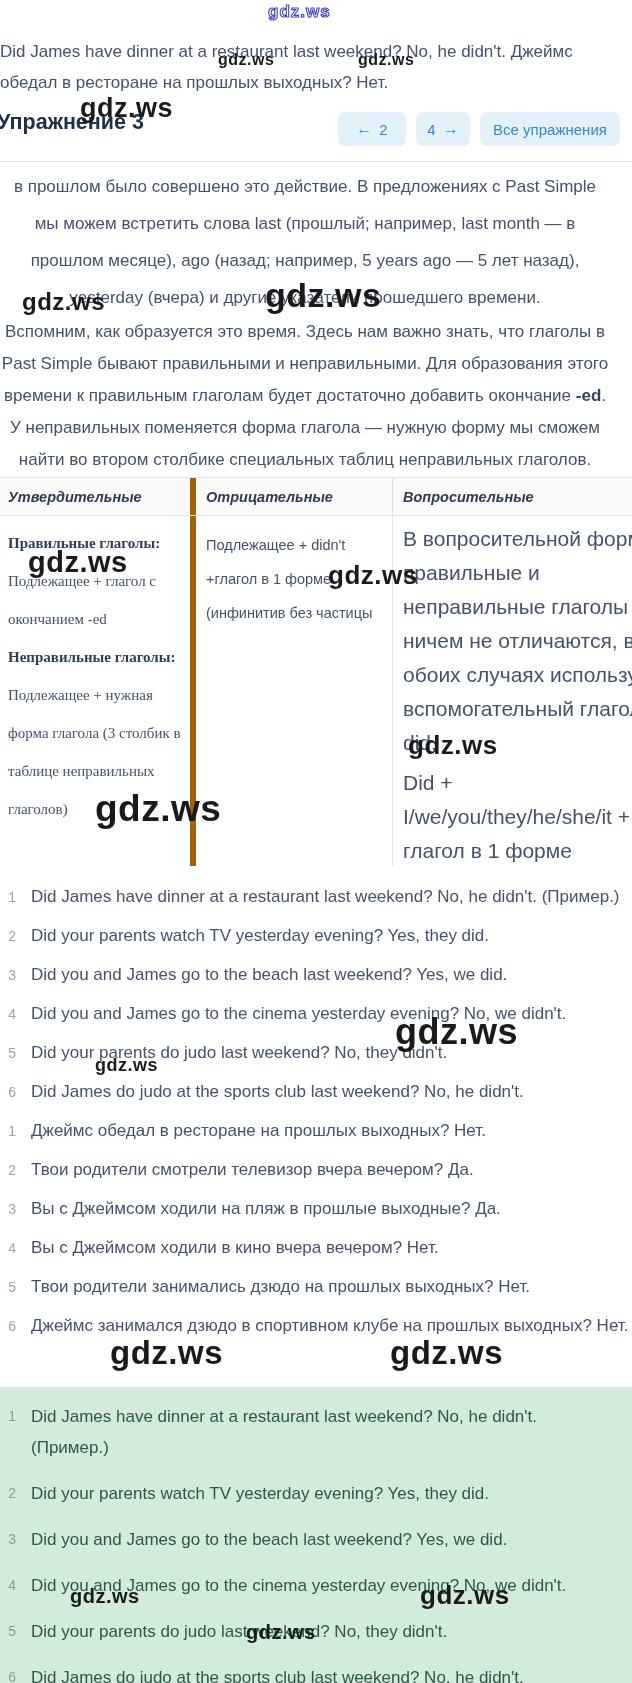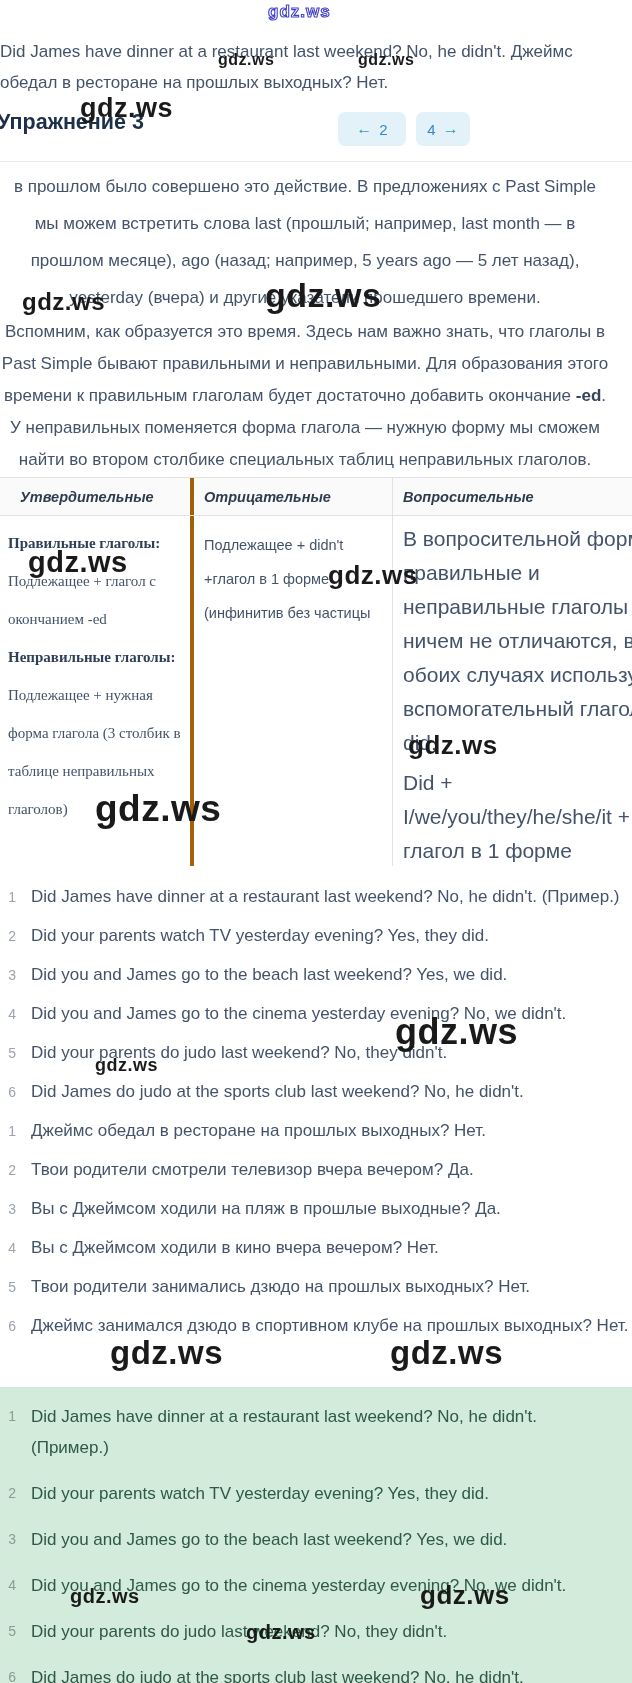--- a/index.html
+++ b/index.html
@@ -24,25 +24,25 @@
   .sec-theory { position:absolute; top:162px; left:0; width:632px; height:315px; overflow:hidden;text-align:center; }
   .sec-theory .p1 { margin-top:6px; width:610px; font-size:17px; line-height:37px; color:#44536a; }
   .sec-theory .p2 { margin-top:0; width:610px; font-size:17px; line-height:32px; color:#44536a; }
   .p2 b { color:#33445c; }
 
   
   .sec-table { position:absolute; top:477px; left:0; width:632px; height:389px; overflow:hidden; }
   .gtable { width:686px; border-top:1px solid #e2e2e2; border-bottom:1px solid #e2e2e2; }
   .g-head { display:flex; height:38px; background:#fafafa; border-bottom:1px solid #e2e2e2; }
   .g-body { display:flex; height:350px; overflow:hidden; }
-  .gc1 { width:190px; } .gc2 { width:202px; border-left:4px solid #a16207; }
+  .gc1 { width:190px; } .gc2 { width:202px; border-left:6px solid #a16207; }
   .gc3 { width:294px; border-left:1px solid #e2e2e2; }
   .g-head .cell { display:flex; align-items:center; font-size:14.5px; font-style:italic;
                   font-weight:600; color:#2f3b4e; }
-  .g-head .gc1 { padding-left:20px; } .g-head .gc2, .g-head .gc3 { padding-left:10px; }
+  .g-head .gc1 { padding-left:8px; } .g-head .gc2, .g-head .gc3 { padding-left:10px; }
   .g-body .gc1 { padding:8px 6px 0 8px; font-size:15px; line-height:38px; color:#44536a;font-family:Liberation Serif, serif; }
   .g-body .gc2 { padding:6px 8px 0 10px; font-size:14.5px; line-height:34px; color:#44536a; }
   .g-body .gc3 { padding:6px 12px 0 10px; font-size:21px; line-height:34px; color:#44536a; }
   .g-body p { margin:0; }
   .g-body .hdg { font-weight:700; color:#2e3f57; }
   .g-body .gap { margin-top:6px; }
 
   
   .sec-lists { position:absolute; top:875px; left:0; width:632px; height:512px; overflow:hidden; }
   .sec-lists .inner { padding-top:8px; }
@@ -72,20 +72,23 @@
     <p class="intro">Did James have dinner at a restaurant last weekend? No, he didn't. Джеймс обедал в ресторане на прошлых выходных? Нет.</p>
     <h1 class="ex-title">Упражнение 3</h1>
     <nav class="nav-row">
       <button class="nav-btn btn-prev">
         <span class="arr">←</span>
         <span>2</span>
       </button>
       <button class="nav-btn btn-next">
         <span>4</span>
         <span class="arr">→</span>
+      </button>
+      <button class="nav-btn btn-all">
+        <span>Все упражнения</span>
       </button>
     </nav>
     <div class="divider"></div>
   </section>
 
   <section class="sec-theory">
     <p class="p1">в прошлом было совершено это действие. В предложениях с Past Simple мы можем встретить слова last (прошлый; например, last month — в прошлом месяце), ago (назад; например, 5 years ago — 5 лет назад), yesterday (вчера) и другие указатели прошедшего времени.</p>
     <p class="p2"><span>Вспомним, как образуется это время. Здесь нам важно знать, что глаголы в Past Simple бывают правильными и неправильными. Для образования этого времени к правильным глаголам будет достаточно добавить окончание </span><b>-ed</b><span>. У неправильных поменяется форма глагола — нужную форму мы сможем найти во втором столбике специальных таблиц неправильных глаголов.</span></p>
   </section>
 

